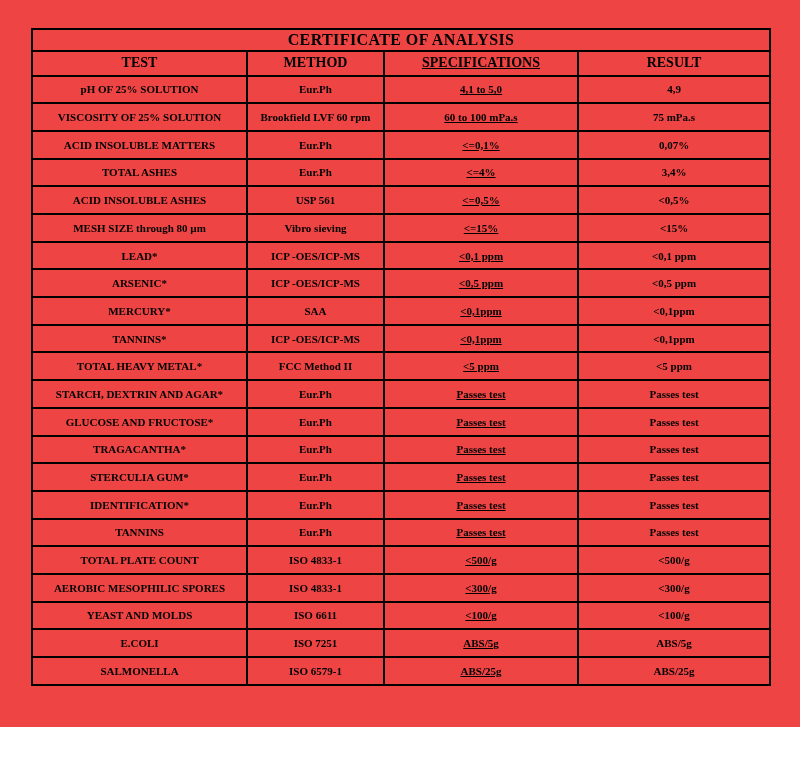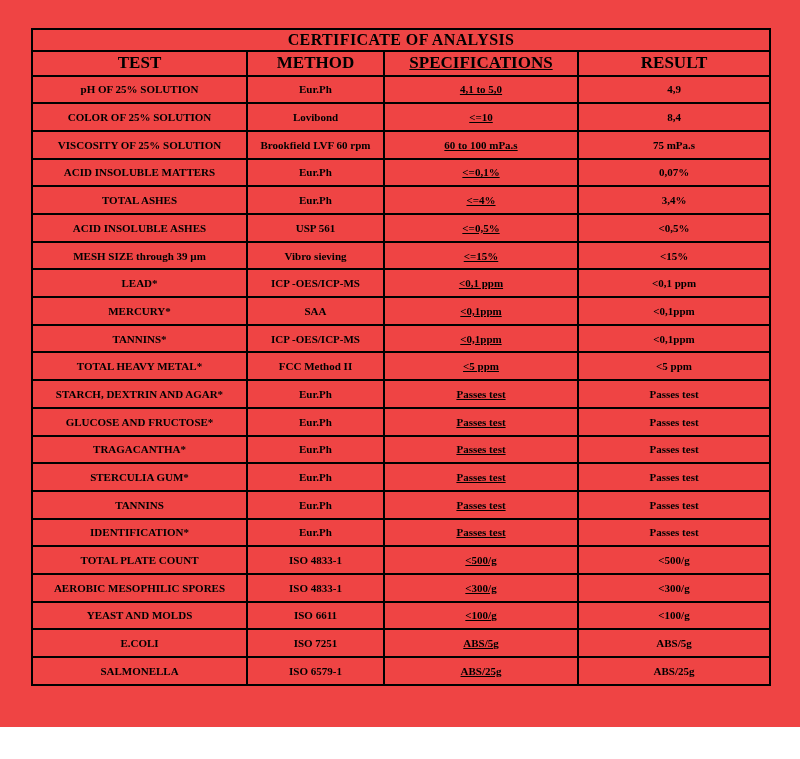--- a/index.html
+++ b/index.html
@@ -39,21 +39,21 @@
     white-space: nowrap;
   }
   tr.title-row th {
     height: 16px;
     font-size: 16px;
     letter-spacing: 0.4px;
     padding: 1px 0;
   }
   tr.header-row th {
     height: 19px;
-    font-size: 17px;
+    font-size: 14px;
     margin-top: 37px;
   }
   tbody td {
     height: 21.7px;
   }
   .spec {
     color: #f50000;
     text-decoration: underline;
   }
   col.c-test   { width: 215px; }
@@ -85,26 +85,20 @@
     </thead>
     <tbody id="rows">
 
   <tr>
     <td>pH OF 25% SOLUTION</td>
     <td>Eur.Ph</td>
     <td class="spec">4,1 to 5,0</td>
     <td>4,9</td>
   </tr>
 
-  <tr>
-    <td>COLOR OF 25% SOLUTION</td>
-    <td>Lovibond</td>
-    <td class="spec">&lt;=10</td>
-    <td>8,4</td>
-  </tr>
 
   <tr>
     <td>VISCOSITY OF 25% SOLUTION</td>
     <td>Brookfield LVF 60 rpm</td>
     <td class="spec">60 to 100 mPa.s</td>
     <td>75 mPa.s</td>
   </tr>
 
 
   <tr>
@@ -122,33 +116,39 @@
   </tr>
 
   <tr>
     <td>ACID INSOLUBLE ASHES</td>
     <td>USP 561</td>
     <td class="spec">&lt;=0,5%</td>
     <td>&lt;0,5%</td>
   </tr>
 
   <tr>
-    <td>MESH SIZE through 39 µm</td>
+    <td>MESH SIZE through 80 µm</td>
     <td>Vibro sieving</td>
     <td class="spec">&lt;=15%</td>
     <td>&lt;15%</td>
   </tr>
 
   <tr>
     <td>LEAD*</td>
     <td>ICP -OES/ICP-MS</td>
     <td class="spec">&lt;0,1 ppm</td>
     <td>&lt;0,1 ppm</td>
   </tr>
 
+  <tr>
+    <td>ARSENIC*</td>
+    <td>ICP -OES/ICP-MS</td>
+    <td class="spec">&lt;0,5 ppm</td>
+    <td>&lt;0,5 ppm</td>
+  </tr>
 
   <tr>
     <td>MERCURY*</td>
     <td>SAA</td>
     <td class="spec">&lt;0,1ppm</td>
     <td>&lt;0,1ppm</td>
   </tr>
 
   <tr>
     <td>TANNINS*</td>
@@ -186,28 +186,28 @@
   </tr>
 
   <tr>
     <td>STERCULIA GUM*</td>
     <td>Eur.Ph</td>
     <td class="spec">Passes test</td>
     <td>Passes test</td>
   </tr>
 
   <tr>
+    <td>IDENTIFICATION*</td>
+    <td>Eur.Ph</td>
+    <td class="spec">Passes test</td>
+    <td>Passes test</td>
+  </tr>
+
+  <tr>
     <td>TANNINS</td>
-    <td>Eur.Ph</td>
-    <td class="spec">Passes test</td>
-    <td>Passes test</td>
-  </tr>
-
-  <tr>
-    <td>IDENTIFICATION*</td>
     <td>Eur.Ph</td>
     <td class="spec">Passes test</td>
     <td>Passes test</td>
   </tr>
 
   <tr>
     <td>TOTAL PLATE COUNT</td>
     <td>ISO 4833-1</td>
     <td class="spec">&lt;500/g</td>
     <td>&lt;500/g</td>

